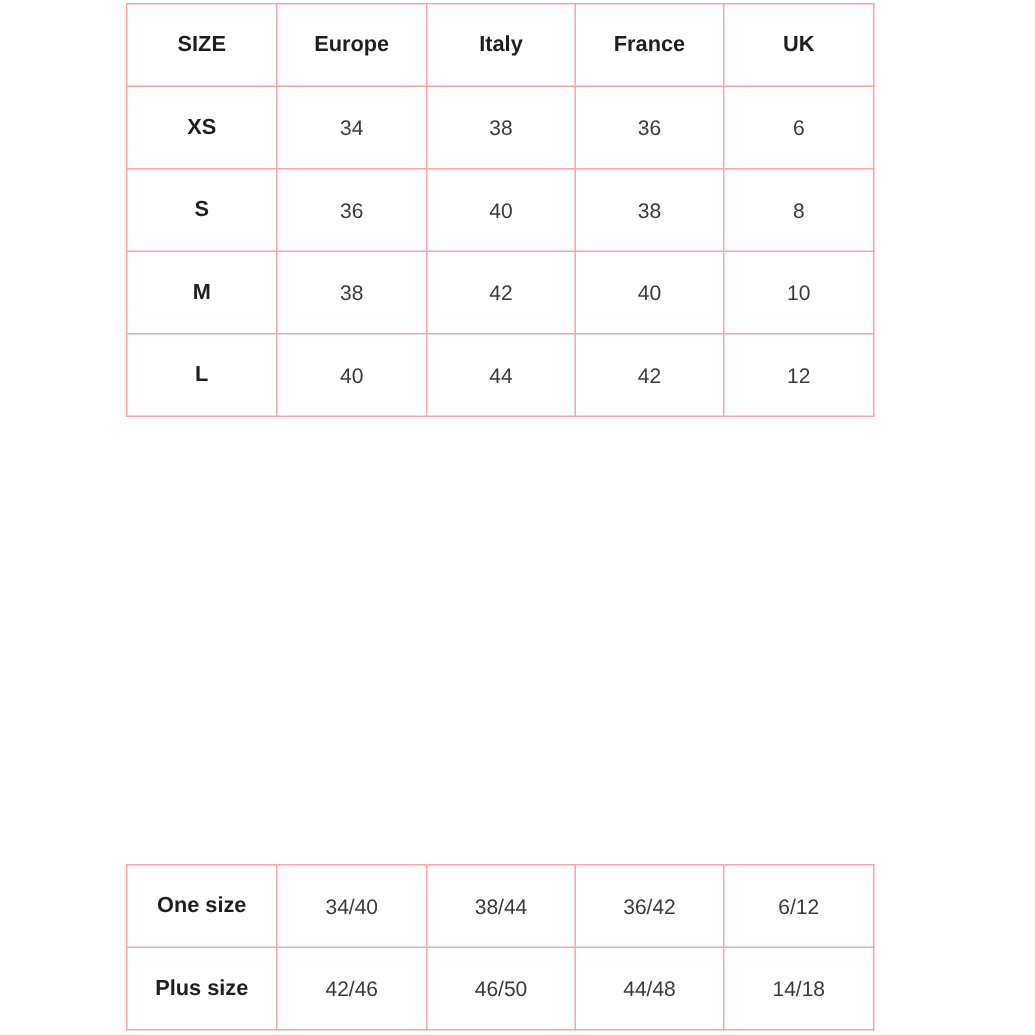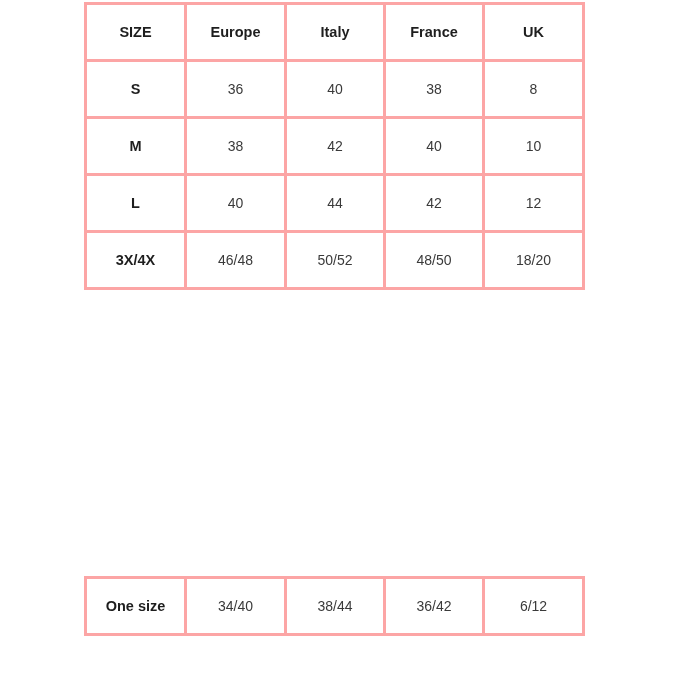--- a/index.html
+++ b/index.html
@@ -28,21 +28,21 @@
   .table-wrap.primary { top: 2px; }
   .table-wrap.secondary { top: 576px; }
 
   table.size-table {
     border-collapse: collapse;
     width: 498px;
     table-layout: fixed;
   }
   table.size-table td,
   table.size-table th {
-    border: 3px solid #fca5a5;
+    border: 1px solid #fca5a5;
     height: 54px;
     text-align: center;
     vertical-align: middle;
     font-size: 14px;
     font-weight: 400;
     color: #3a3a3a;
     padding: 0;
   }
   table.size-table th {
     font-weight: 700;
@@ -78,46 +78,46 @@
         <tr>
           <th>SIZE</th>
           <th>Europe</th>
           <th>Italy</th>
           <th>France</th>
           <th>UK</th>
         </tr>
       </thead>
       <tbody>
         <tr>
+          <td class="rowhead">XS</td>
+          <td>34</td>
+          <td>38</td>
+          <td>36</td>
+          <td>6</td>
+        </tr>
+        <tr>
           <td class="rowhead">S</td>
           <td>36</td>
           <td>40</td>
           <td>38</td>
           <td>8</td>
         </tr>
         <tr>
           <td class="rowhead">M</td>
           <td>38</td>
           <td>42</td>
           <td>40</td>
           <td>10</td>
         </tr>
         <tr>
           <td class="rowhead">L</td>
           <td>40</td>
           <td>44</td>
           <td>42</td>
           <td>12</td>
-        </tr>
-        <tr>
-          <td class="rowhead">3X/4X</td>
-          <td>46/48</td>
-          <td>50/52</td>
-          <td>48/50</td>
-          <td>18/20</td>
         </tr>
       </tbody>
     </table>
   </div>
 
   <div class="table-wrap secondary">
     <table class="size-table">
       <colgroup>
         <col class="c0">
           <col class="c1">
@@ -126,17 +126,24 @@
           <col class="c4">
       </colgroup>
       <tbody>
         <tr>
           <td class="rowhead">One size</td>
           <td>34/40</td>
           <td>38/44</td>
           <td>36/42</td>
           <td>6/12</td>
         </tr>
+        <tr>
+          <td class="rowhead">Plus size</td>
+          <td>42/46</td>
+          <td>46/50</td>
+          <td>44/48</td>
+          <td>14/18</td>
+        </tr>
       </tbody>
     </table>
   </div>
 
 </div>
 
 </body></html>

